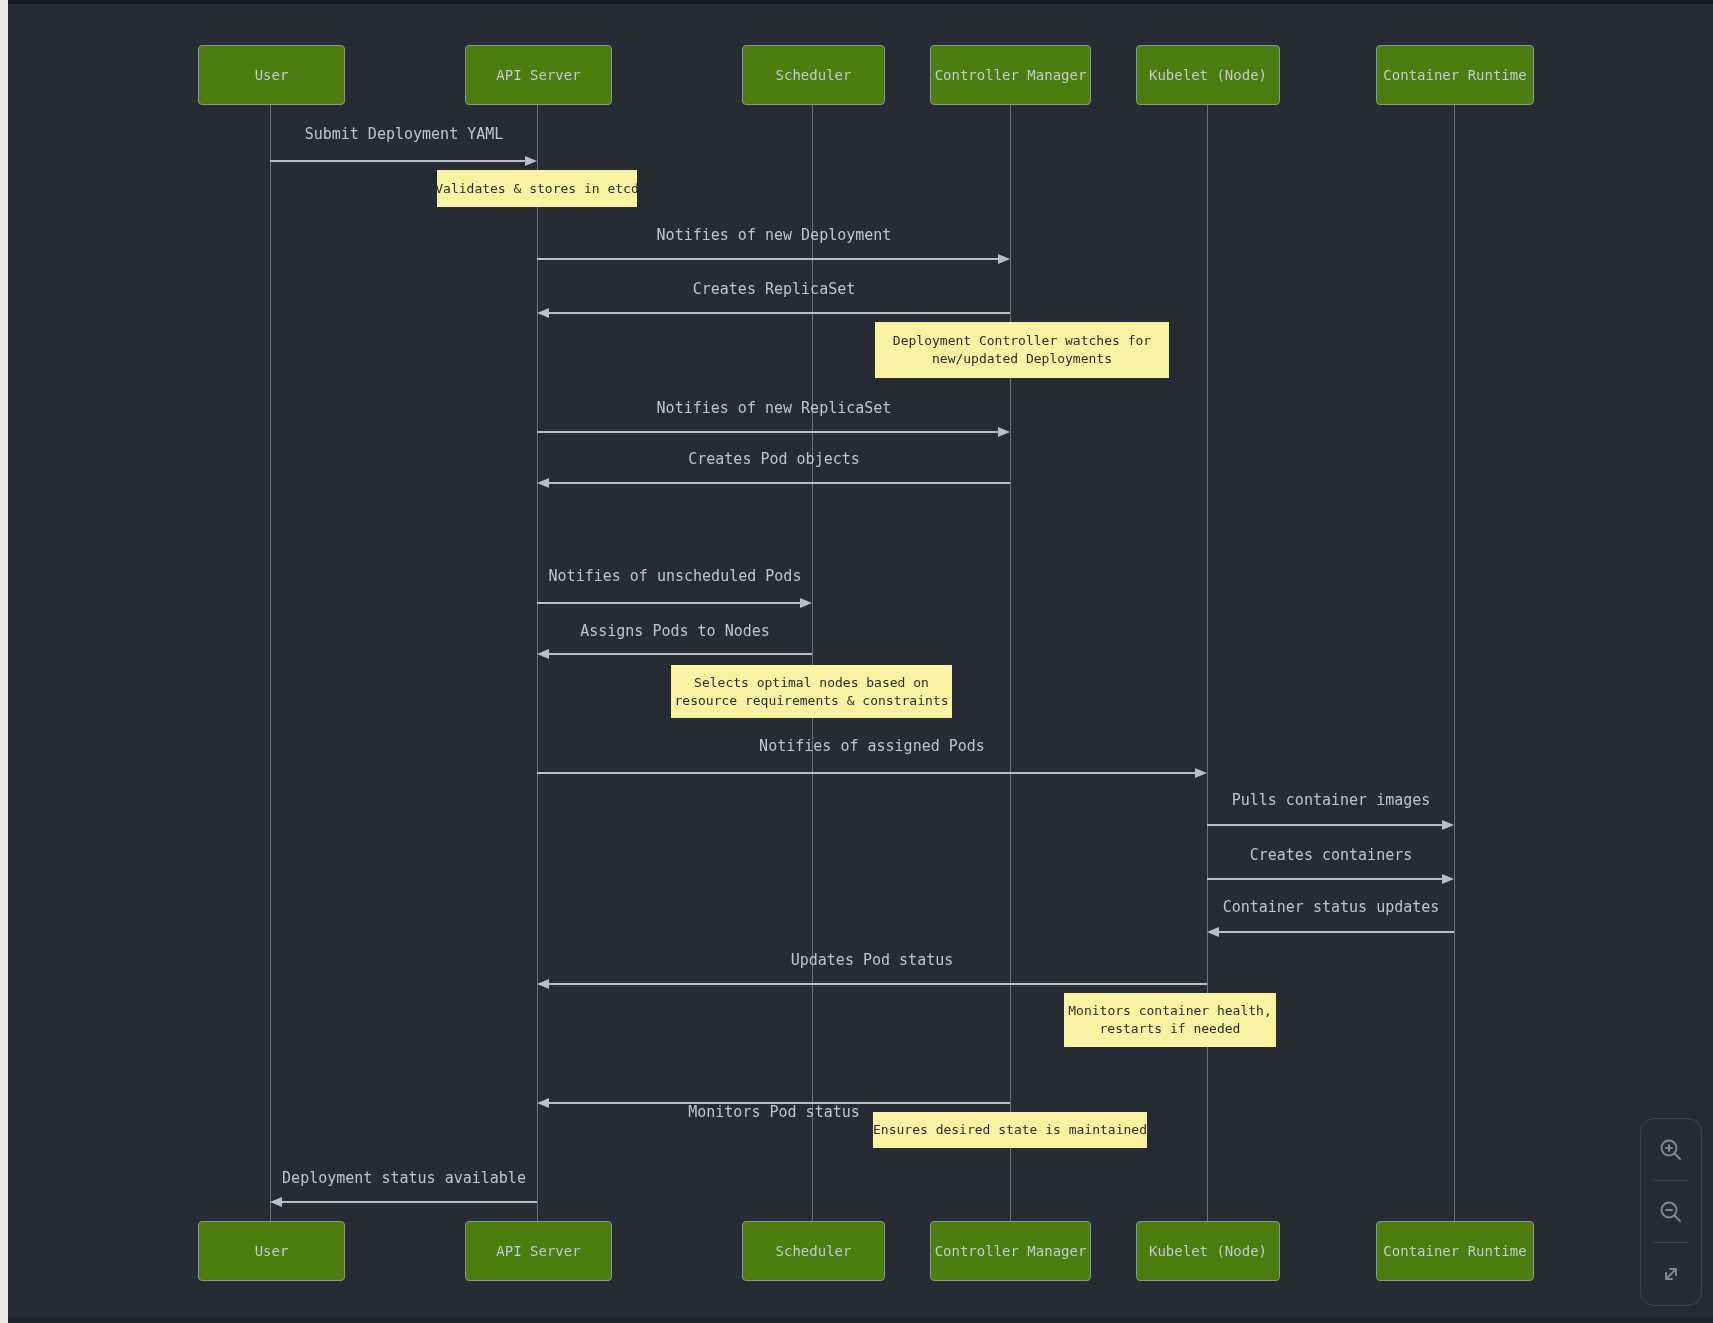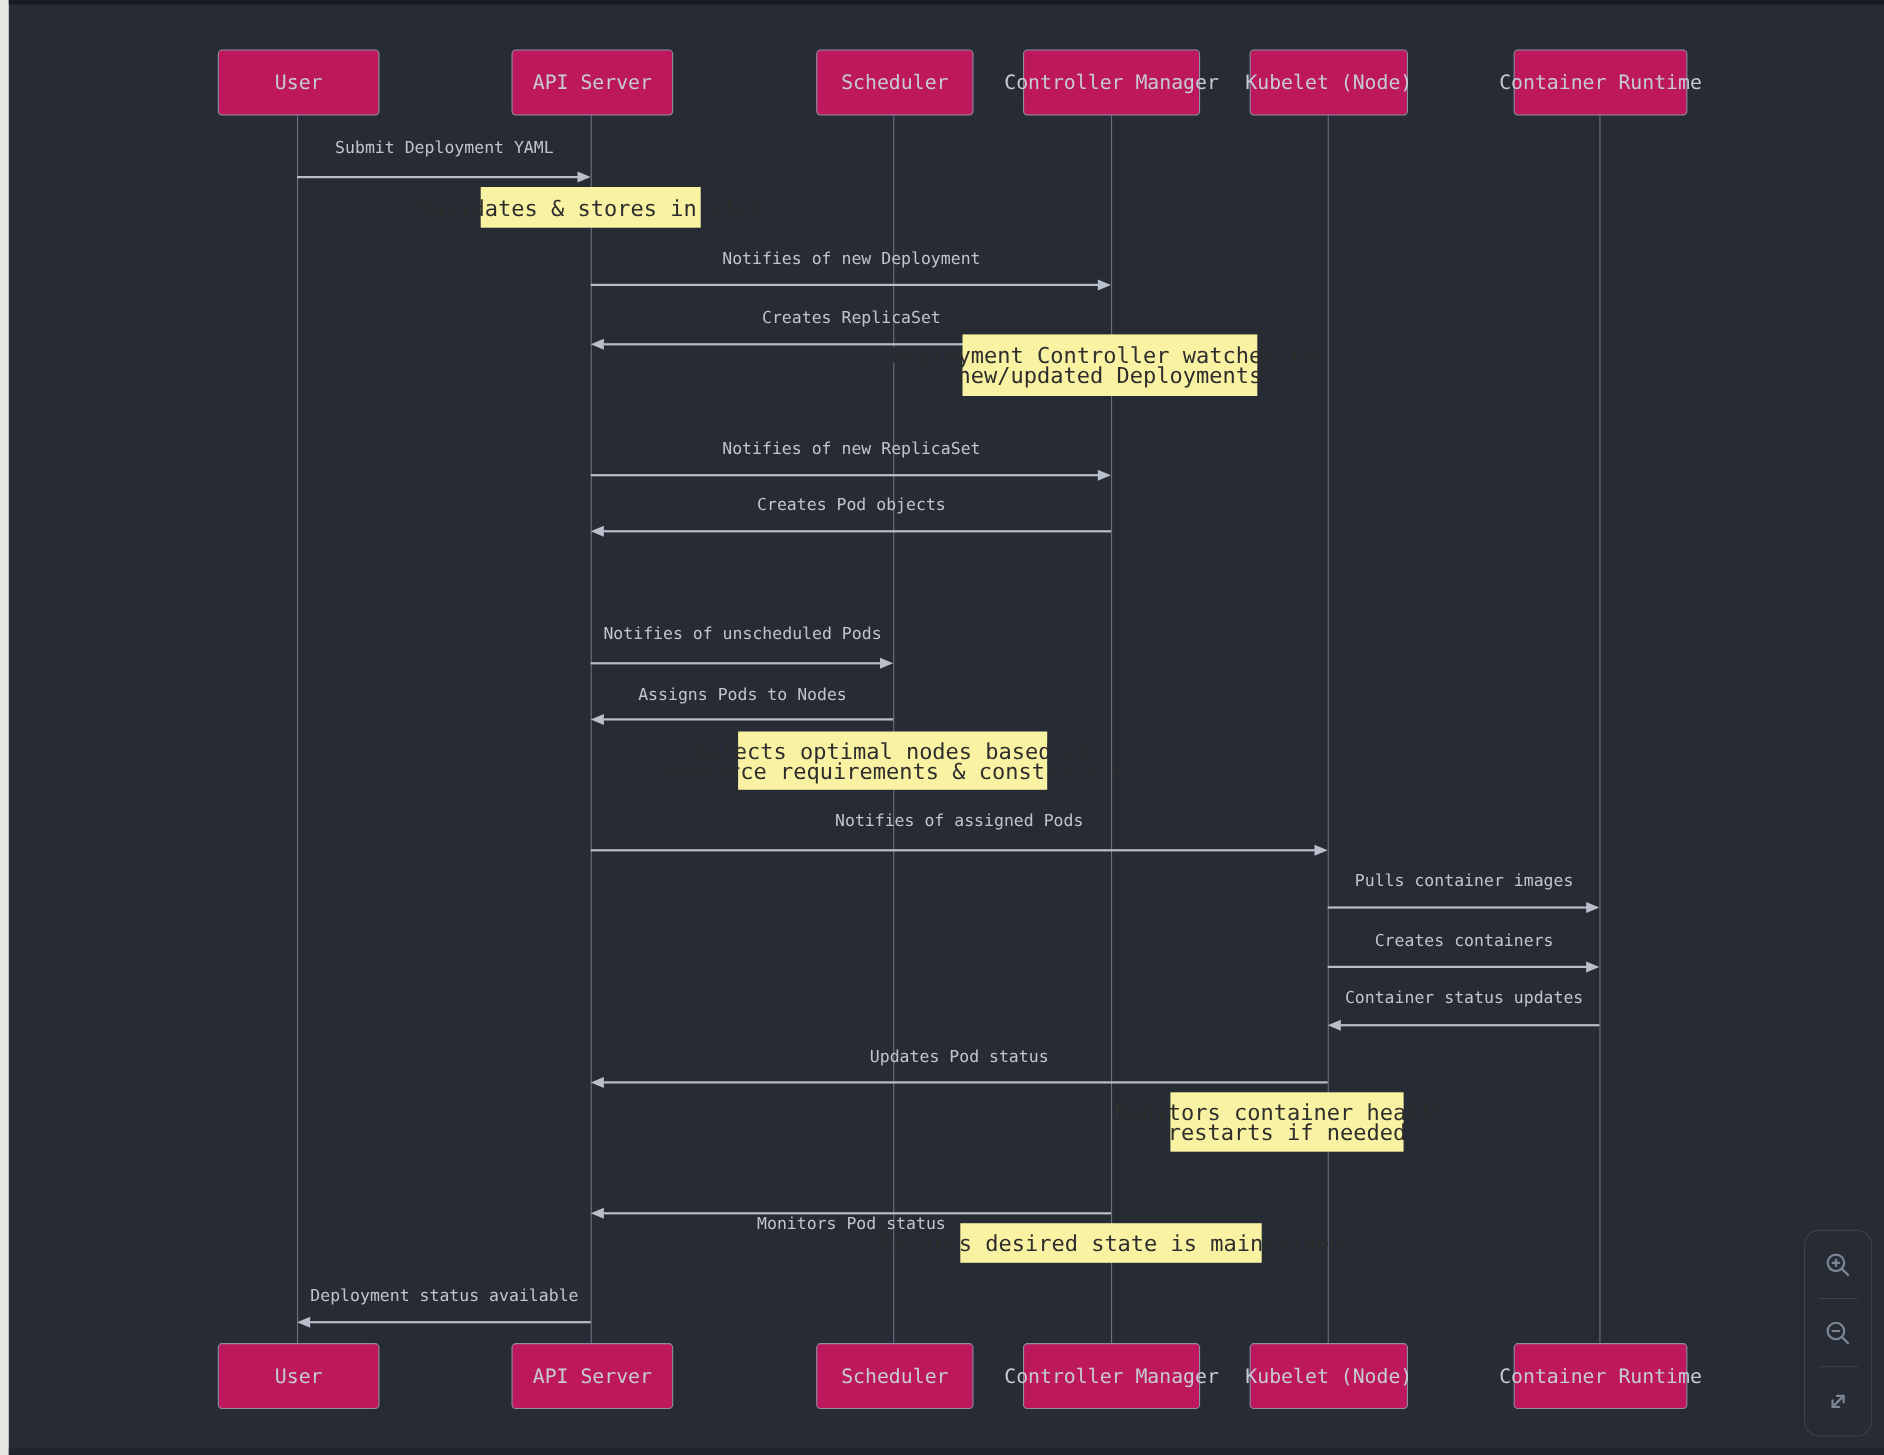--- a/index.html
+++ b/index.html
@@ -8,42 +8,42 @@
     background:#262b34;overflow:hidden;
     font-family:"DejaVu Sans Mono","Liberation Mono",monospace;
   }
   .strip-left{position:absolute;left:0;top:0;width:8px;height:1323px;background:#e9e7e3;}
   .strip-top{position:absolute;left:8px;top:0;width:1705px;height:4px;background:#171a21;}
   .strip-bottom{position:absolute;left:8px;top:1317px;width:1705px;height:6px;background:#20242c;}
 
   .lifeline{position:absolute;width:1px;top:103px;height:1118px;background:#6a7180;}
 
   .actor{
-    position:absolute;height:58px;background:#be185d;
+    position:absolute;height:58px;background:#4d7c0f;
     border:1px solid #8a91a2;border-radius:4px;
     display:flex;align-items:center;justify-content:center;
-    color:#c5cad4;font-size:18px;white-space:nowrap;
+    color:#c5cad4;font-size:14px;white-space:nowrap;
   }
 
   .msg-label{
     position:absolute;width:500px;text-align:center;
     color:#bfc5cf;font-size:15px;line-height:16px;white-space:nowrap;
   }
   .msg-line{position:absolute;height:2px;background:#b9bfca;}
   .head-r{position:absolute;width:0;height:0;
     border-top:5px solid transparent;border-bottom:5px solid transparent;
     border-left:12px solid #b9bfca;}
   .head-l{position:absolute;width:0;height:0;
     border-top:5px solid transparent;border-bottom:5px solid transparent;
     border-right:12px solid #b9bfca;}
 
   .note{position:absolute;background:#f9f2a2;}
   .note-text{
     position:absolute;left:50%;top:50%;transform:translate(-50%,-50%);
-    color:#2d2d2d;font-size:20px;line-height:18px;
+    color:#2d2d2d;font-size:13px;line-height:18px;
     text-align:center;white-space:nowrap;
   }
   .note-text span{display:block;}
 
   .controls{
     position:absolute;left:1640px;top:1118px;width:62px;height:188px;
     border:1px solid #3b4252;border-radius:14px;box-sizing:border-box;
   }
   .ctrl-btn{height:61px;display:flex;align-items:center;justify-content:center;cursor:pointer;}
   .ctrl-divider{height:1px;background:#3b4252;margin:0 12px;}
@@ -93,21 +93,21 @@
   </div>
 
   <div class="msg-label" style="left:524px;top:227px;">Notifies of new Deployment</div>
   <div class="msg-line" style="left:537px;top:258px;width:462px;"></div>
   <div class="head-r" style="left:998px;top:254px;"></div>
 
   <div class="msg-label" style="left:524px;top:281px;">Creates ReplicaSet</div>
   <div class="msg-line" style="left:549px;top:312px;width:461px;"></div>
   <div class="head-l" style="left:537px;top:308px;"></div>
 
-  <div class="note" style="left:875px;top:304px;width:268px;height:56px;">
+  <div class="note" style="left:875px;top:322px;width:294px;height:56px;">
     <div class="note-text">
       <span>Deployment Controller watches for</span>
       <span>new/updated Deployments</span>
     </div>
   </div>
 
   <div class="msg-label" style="left:524px;top:400px;">Notifies of new ReplicaSet</div>
   <div class="msg-line" style="left:537px;top:431px;width:462px;"></div>
   <div class="head-r" style="left:998px;top:427px;"></div>
 

